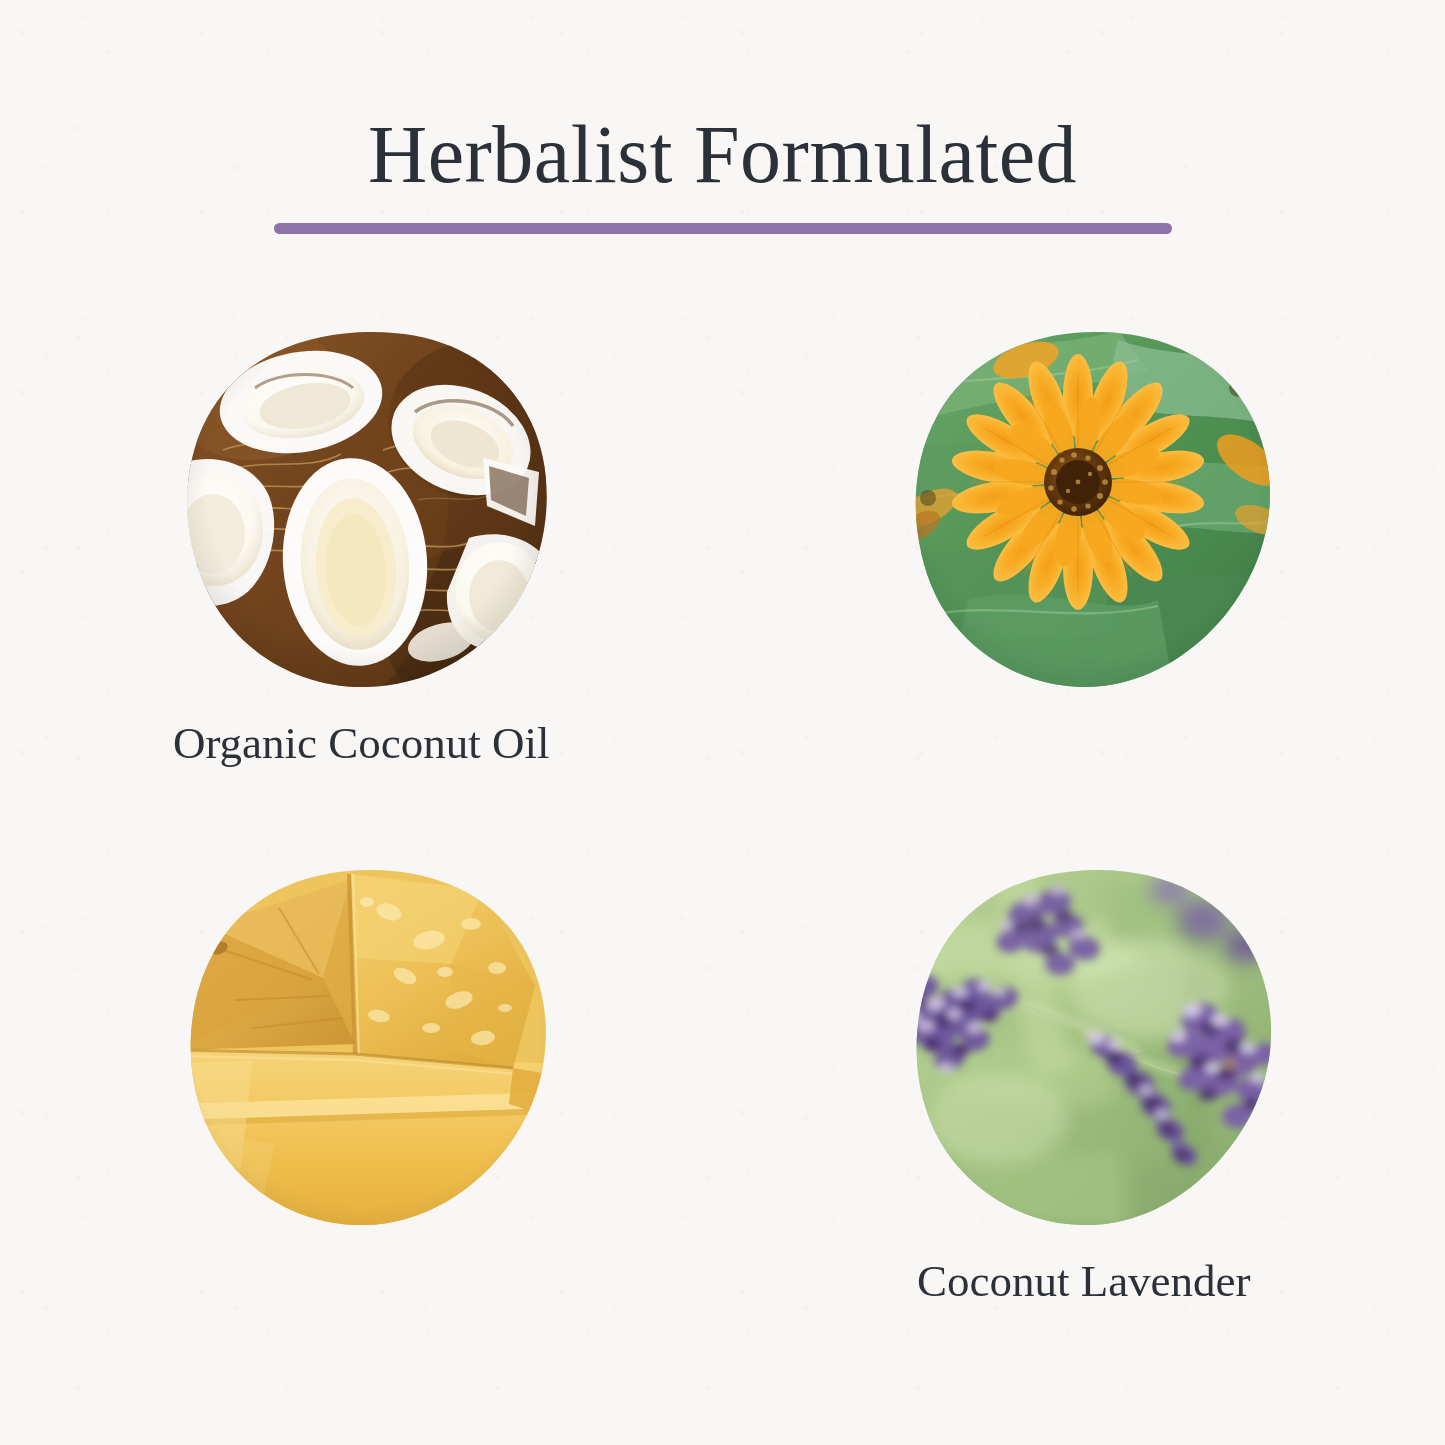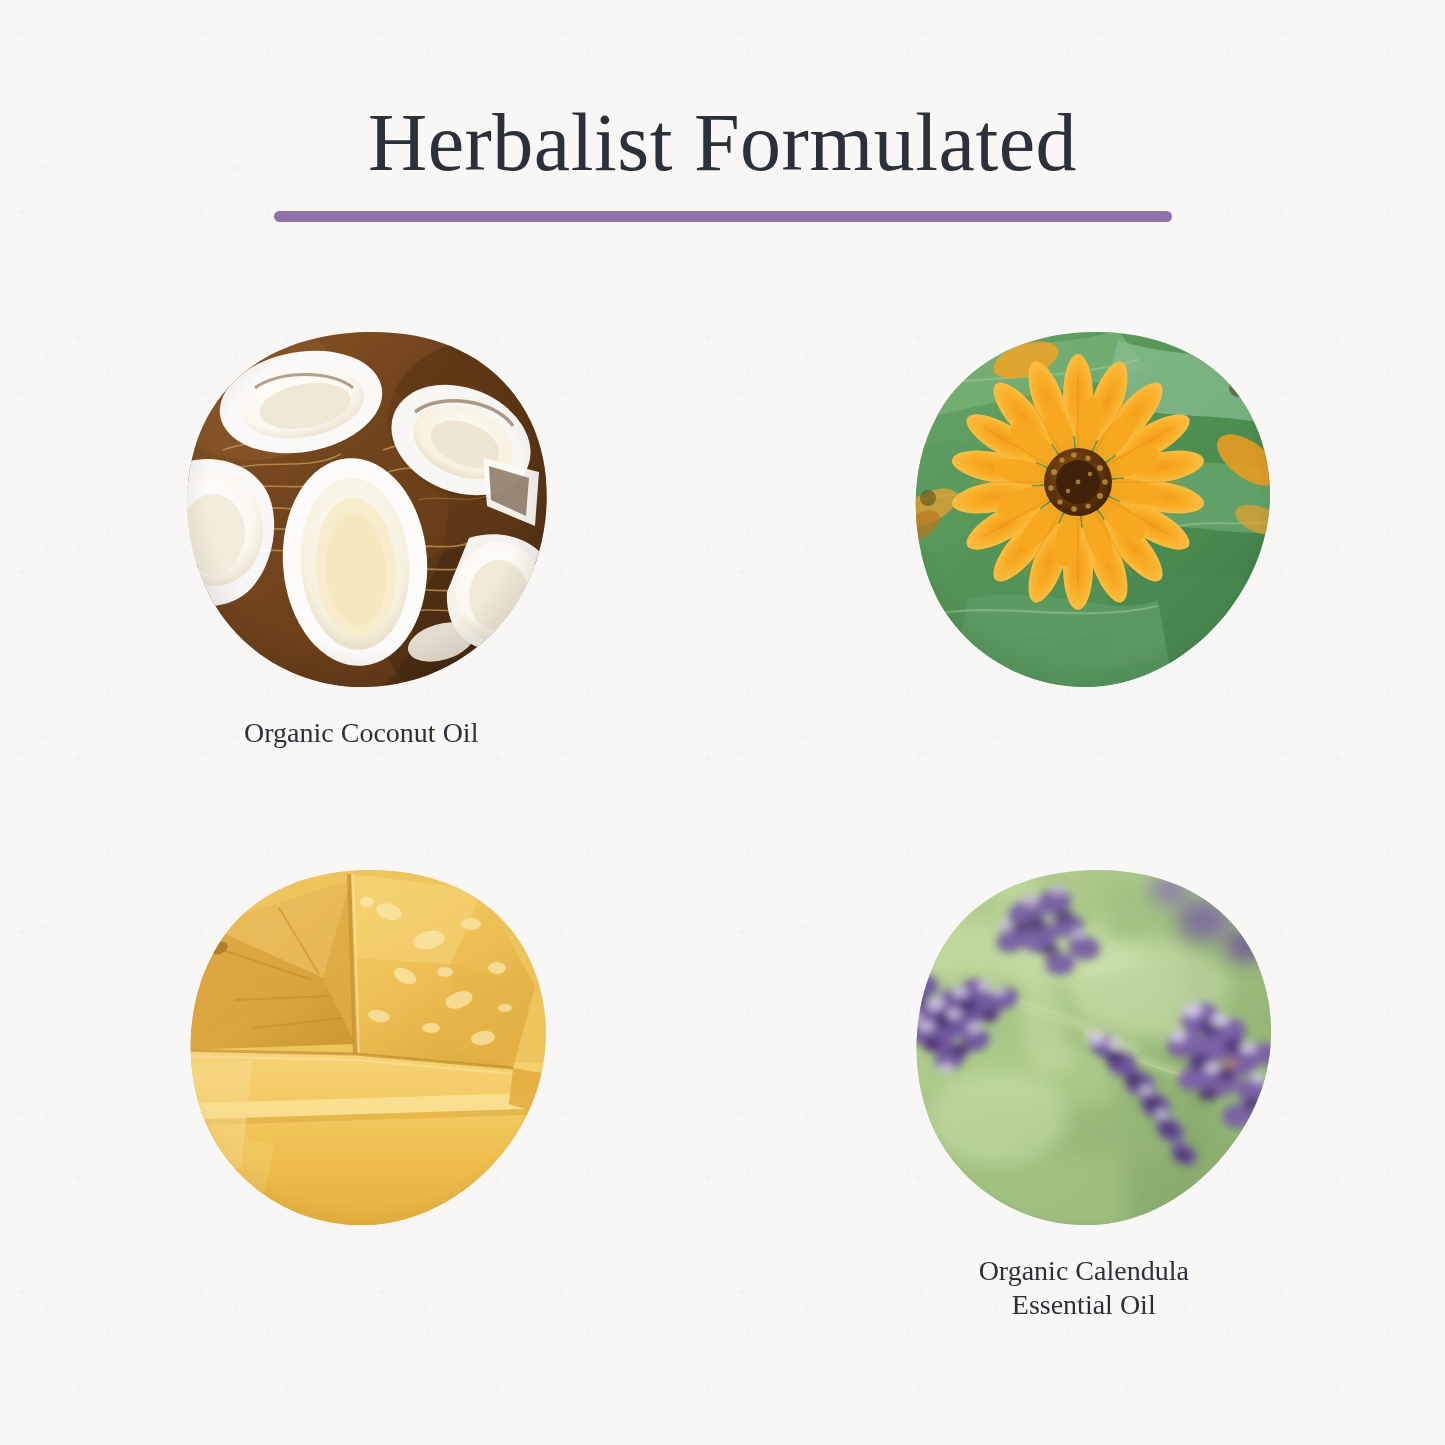--- a/index.html
+++ b/index.html
@@ -45,21 +45,21 @@
     left: 0;
     width: 1445px;
     text-align: center;
   }
   .page-title {
     font-size: 82px;
     line-height: 1.04;
     font-weight: 400;
     color: #2c3039;
     letter-spacing: 0.5px;
-    margin: 4px;
+    margin: 16px;
     font-family: "Liberation Serif", "DejaVu Serif", serif;
   }
   .title-rule {
     margin: 26px auto 0 auto;
     width: 898px;
     height: 11px;
     border-radius: 6px;
     background: #8e72a8;
   }
 
@@ -84,21 +84,21 @@
     height: 360px;
     position: relative;
   }
   .circle-wrap svg {
     display: block;
     width: 365px;
     height: 360px;
   }
   .ingredient-label {
     margin-top: 26px;
-    font-size: 28px;
+    font-size: 45px;
     line-height: 1.22;
     color: #2c3039;
     text-align: center;
     font-family: "Liberation Serif", "DejaVu Serif", serif;
     max-width: 470px;
   }
   .ingredient-label .line2 {
     display: block;
   }
   
@@ -632,19 +632,18 @@
           </g>
           <defs>
             <radialGradient id="lavVig" cx="50%" cy="48%" r="66%">
               <stop offset="74%" stop-color="rgba(0,0,0,0)"></stop>
               <stop offset="100%" stop-color="rgba(60,70,40,0.12)"></stop>
             </radialGradient>
           </defs>
         </svg>
       </div>
       <div class="ingredient-label">
-        <span>Organic Calendula</span>
-        <span class="line2">Essential Oil</span>
+        <span>Coconut Lavender</span>
       </div>
     </div>
 
   </div>
 </div>
 
 </body></html>

